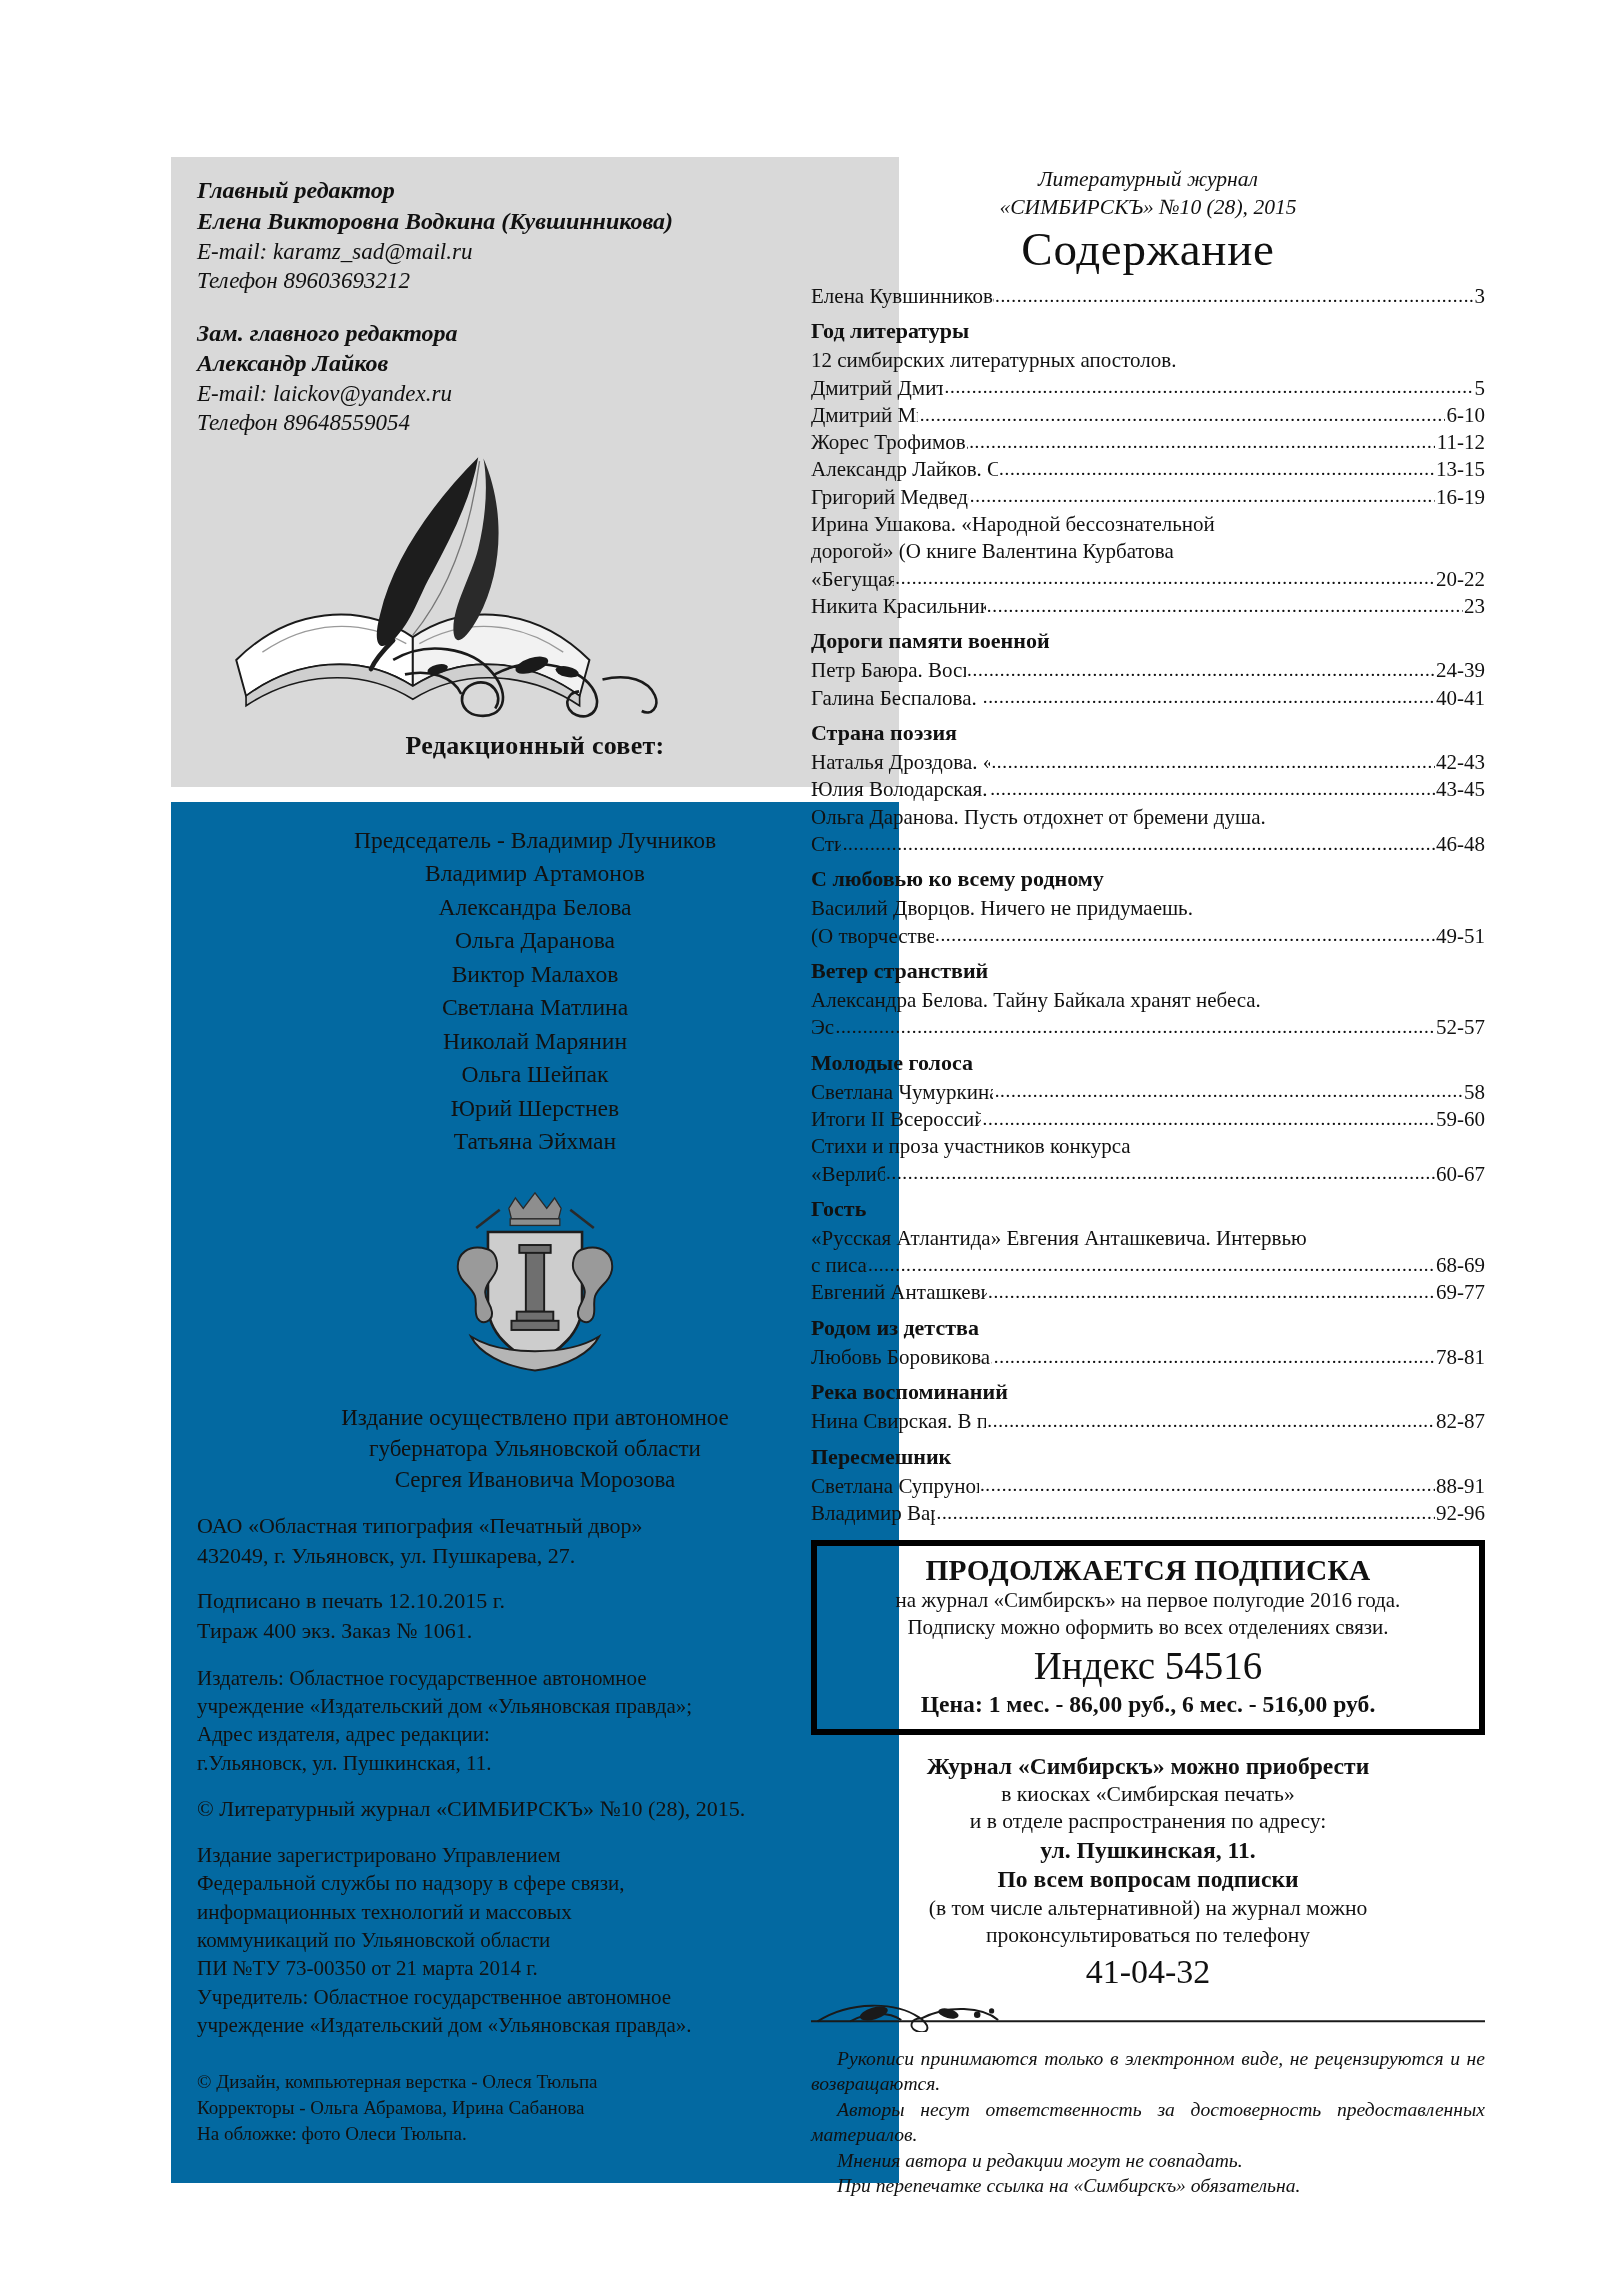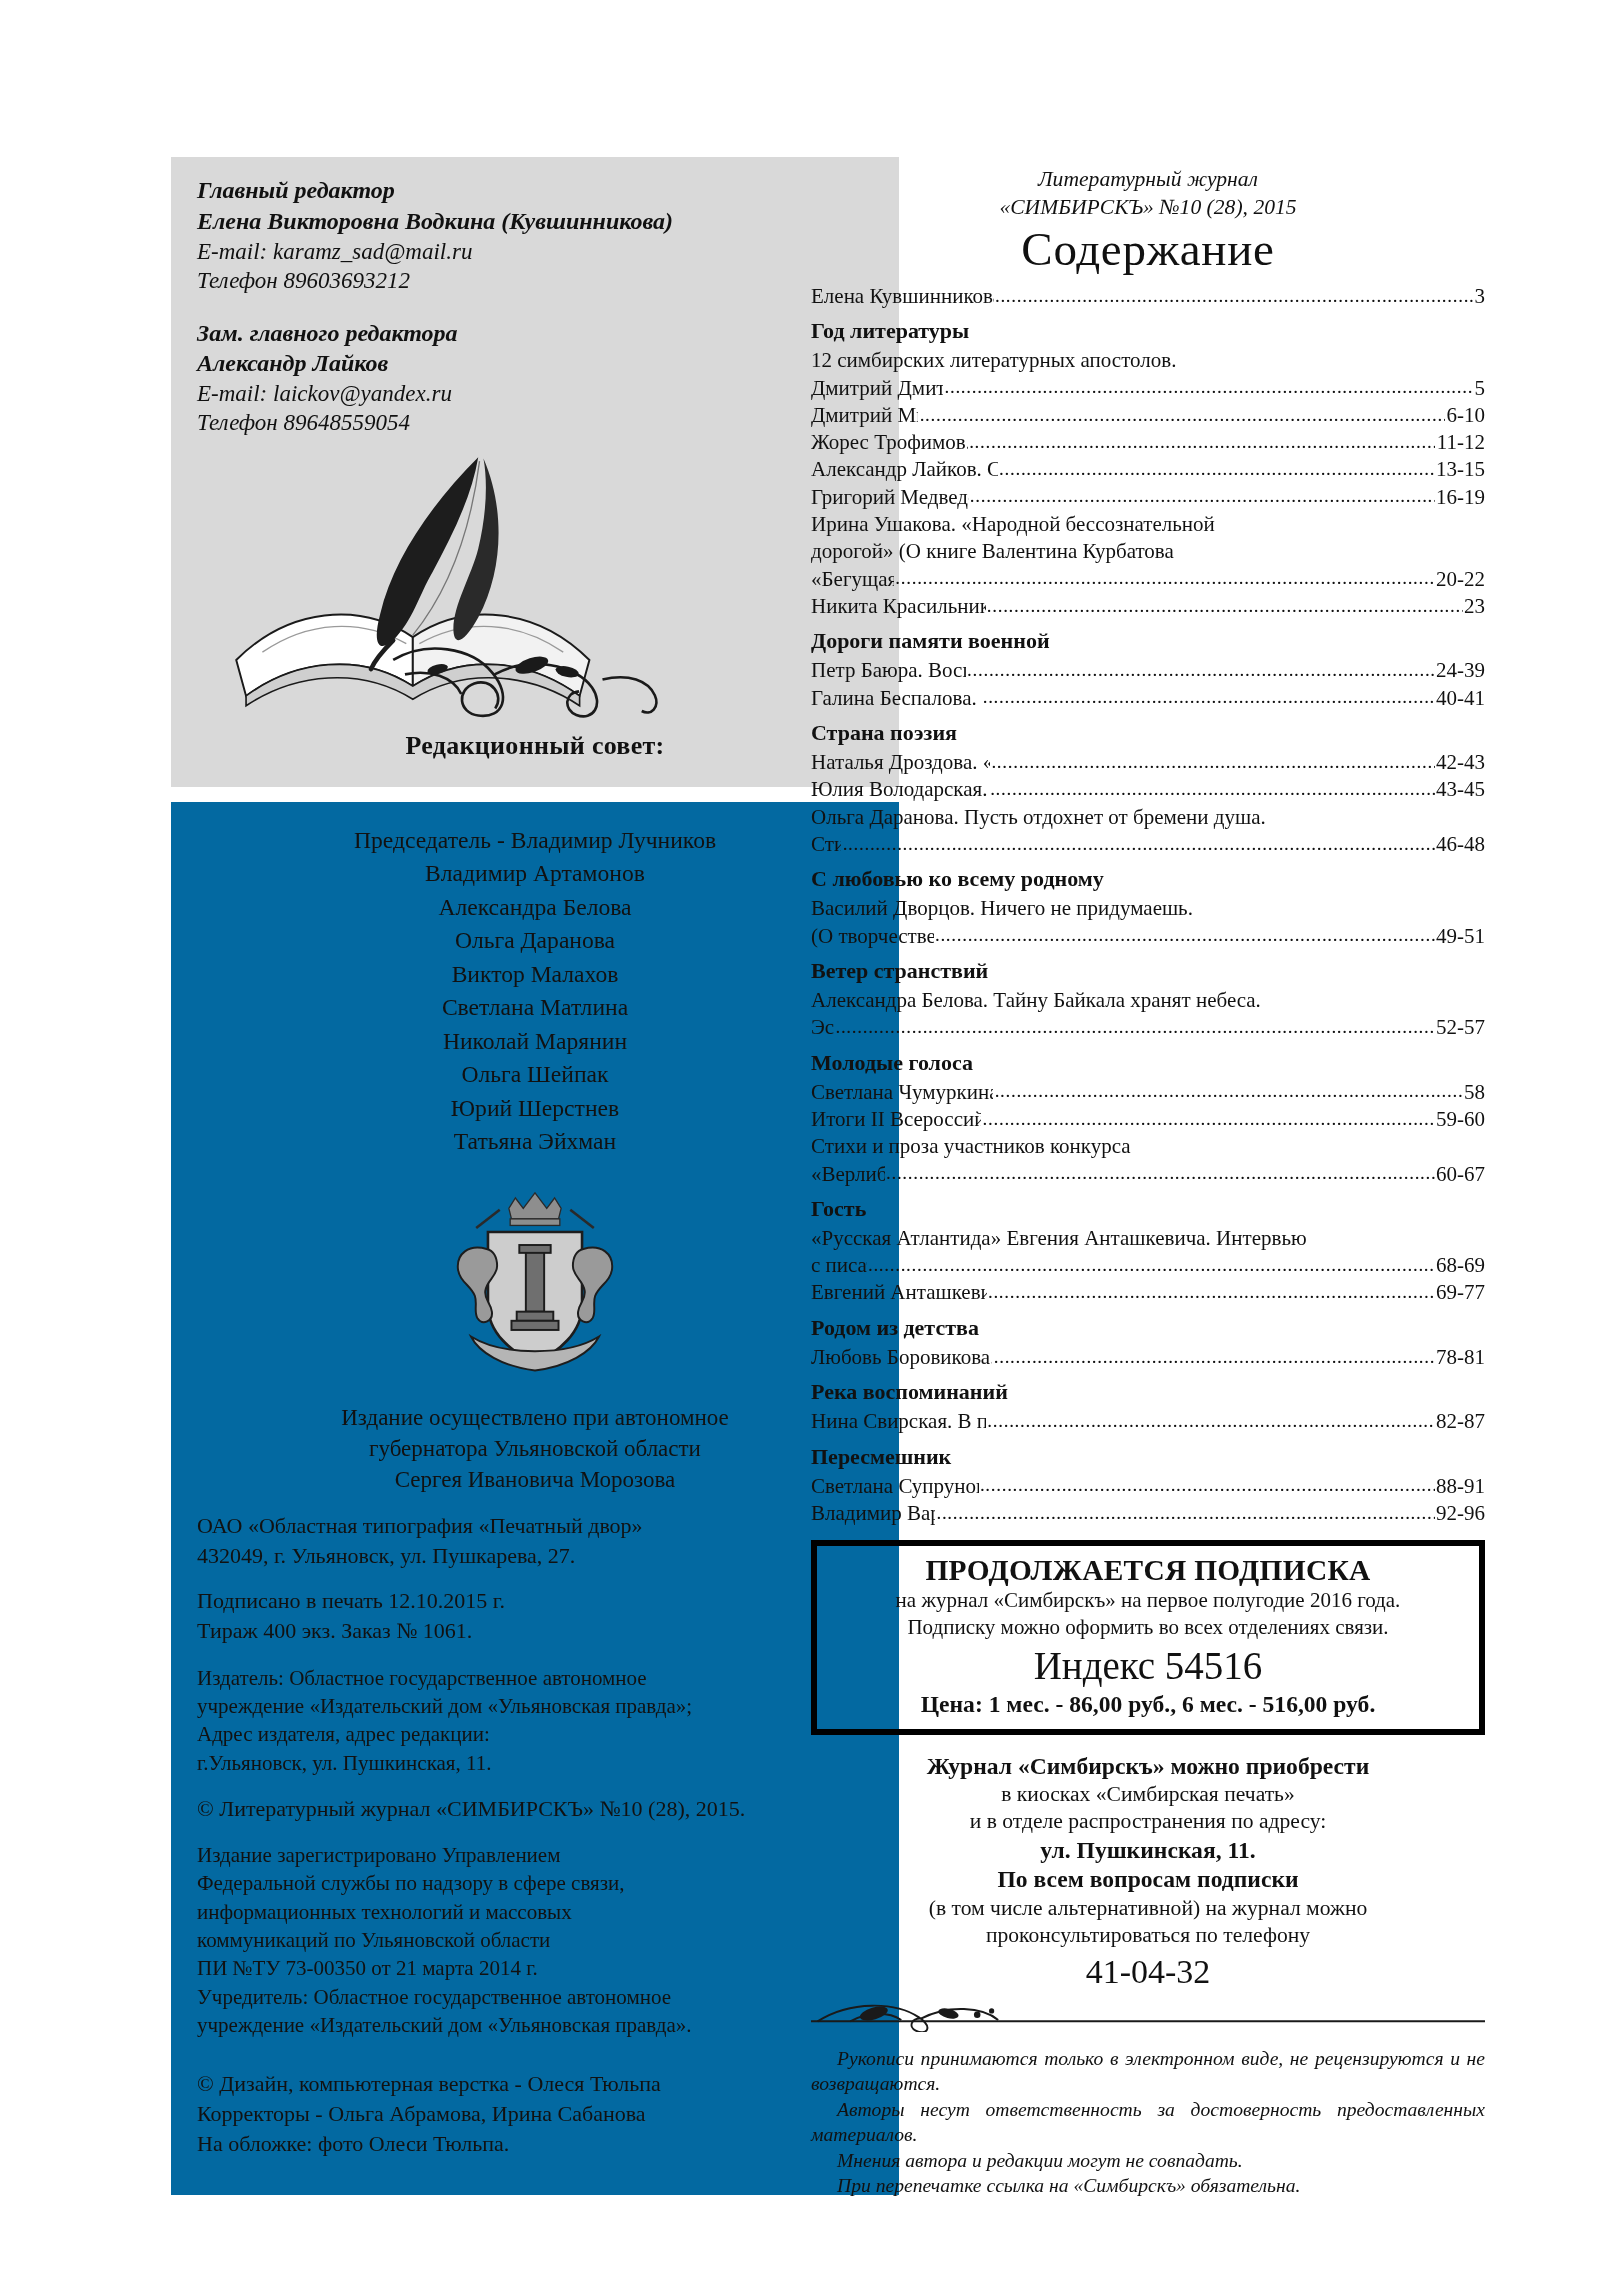--- a/index.html
+++ b/index.html
@@ -342,21 +342,21 @@
           <p style="font-size:22px;">© Литературный журнал «СИМБИРСКЪ» №10 (28), 2015.</p>
           <p>
             <span>Издание зарегистрировано Управлением</span><br>
             <span>Федеральной службы по надзору в сфере связи,</span><br>
             <span>информационных технологий и массовых</span><br>
             <span>коммуникаций по Ульяновской области</span><br>
             <span>ПИ №ТУ 73-00350 от 21 марта 2014 г.</span><br>
             <span>Учредитель: Областное государственное автономное</span><br>
             <span>учреждение «Издательский дом «Ульяновская правда».</span>
           </p>
-          <p style="font-size:22px; margin-top:30px;">
+          <p style="font-size:19px; margin-top:30px;">
             <span>© Дизайн, компьютерная верстка - Олеся Тюльпа</span><br>
             <span>Корректоры - Ольга Абрамова, Ирина Сабанова</span><br>
             <span>На обложке: фото Олеси Тюльпа.</span>
           </p>
         </div>
       </div>
     </div>
   </div>
 
   <div class="right-col">

